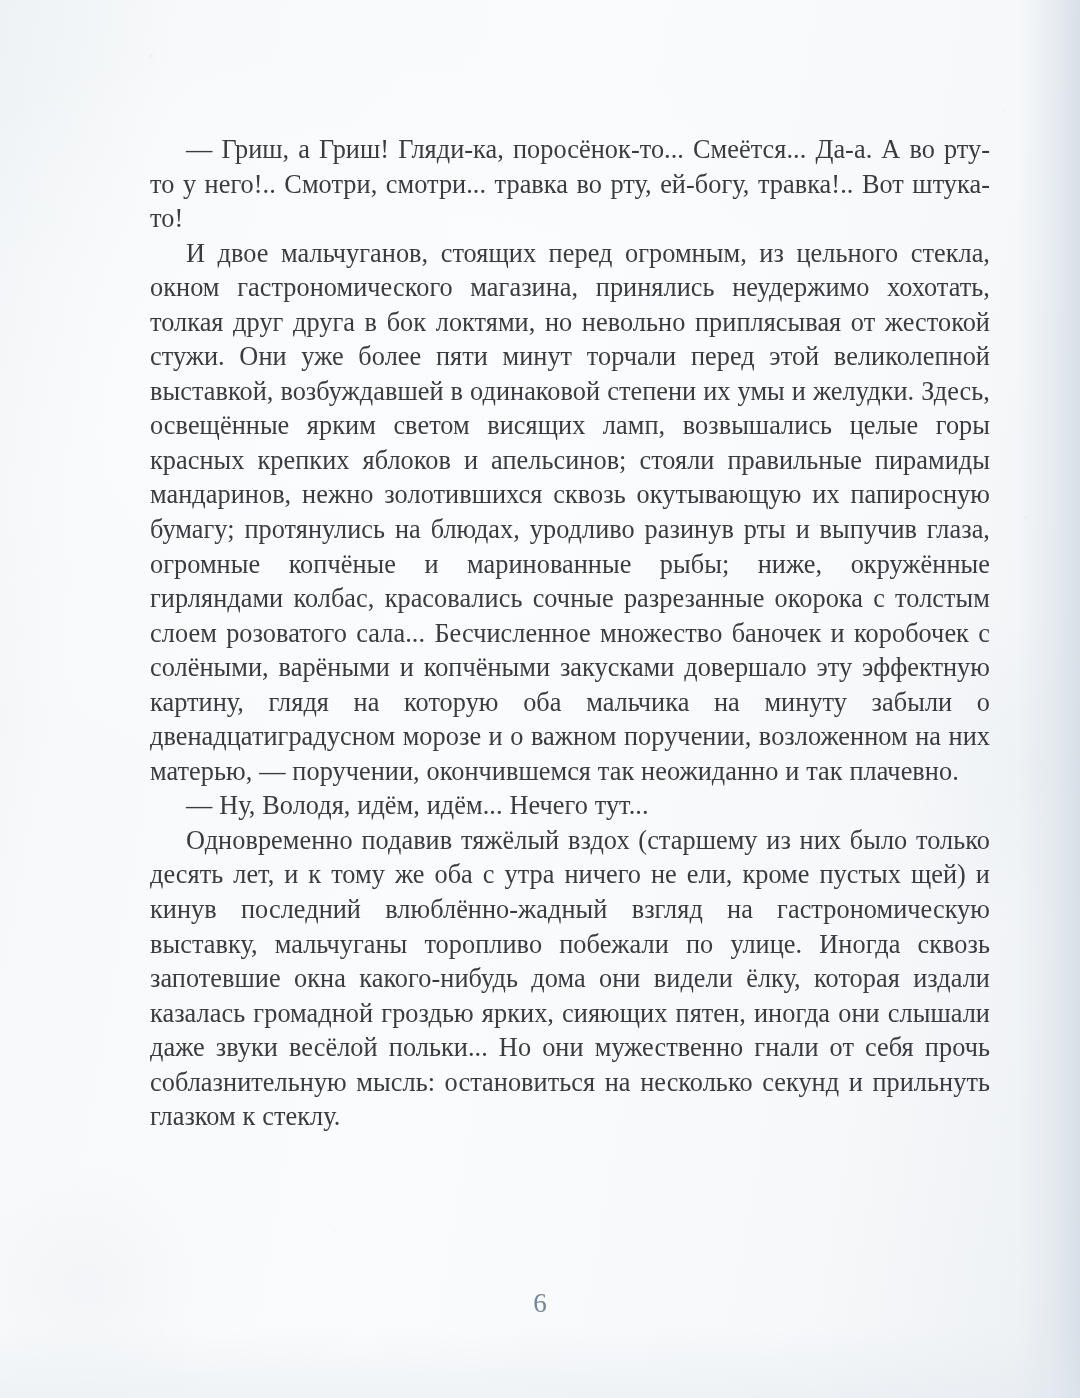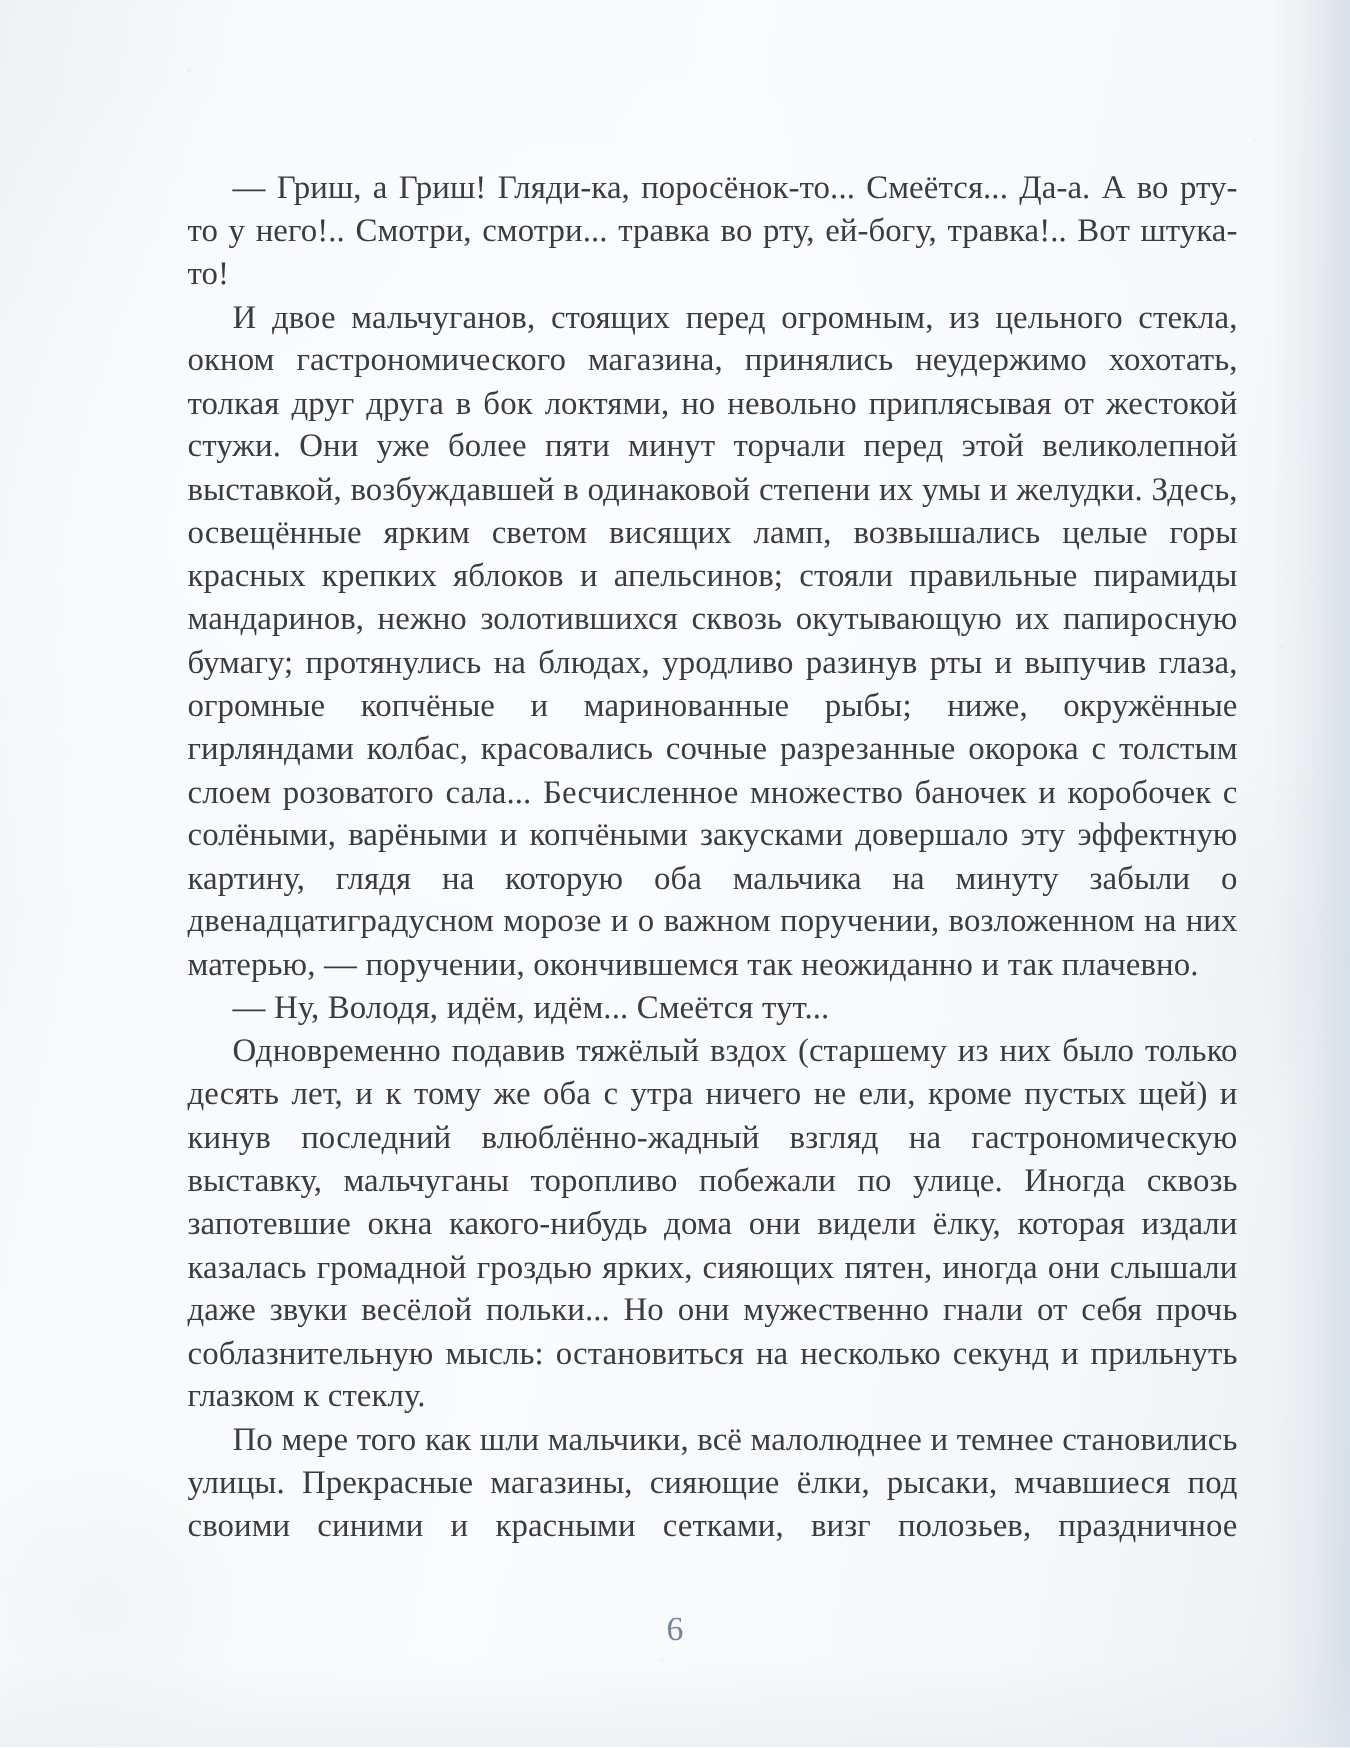--- a/index.html
+++ b/index.html
@@ -102,20 +102,19 @@
 
 <div id="page">
 
   <div id="grain"></div>
   <div id="right-edge"></div>
   <div id="bottom-edge"></div>
 
   <div id="text-block">
     <p class="para">— Гриш, а Гриш! Гляди-ка, поросёнок-то... Смеётся... Да-а. А во рту-то у него!.. Смотри, смотри... травка во рту, ей-богу, травка!.. Вот штука-то!</p>
     <p class="para">И двое мальчуганов, стоящих перед огромным, из цельного стекла, окном гастрономического магазина, принялись неудержимо хохотать, толкая друг друга в бок локтями, но невольно приплясывая от жестокой стужи. Они уже более пяти минут торчали перед этой великолепной выставкой, возбуждавшей в одинаковой степени их умы и желудки. Здесь, освещённые ярким светом висящих ламп, возвышались целые горы красных крепких яблоков и апельсинов; стояли правильные пирамиды мандаринов, нежно золотившихся сквозь окутывающую их папиросную бумагу; протянулись на блюдах, уродливо разинув рты и выпучив глаза, огромные копчёные и маринованные рыбы; ниже, окружённые гирляндами колбас, красовались сочные разрезанные окорока с толстым слоем розоватого сала... Бесчисленное множество баночек и коробочек с солёными, варёными и копчёными закусками довершало эту эффектную картину, глядя на которую оба мальчика на минуту забыли о двенадцатиградусном морозе и о важном поручении, возложенном на них матерью, — поручении, окончившемся так неожиданно и так плачевно.</p>
-    <p class="para">— Ну, Володя, идём, идём... Смеётся тут...</p>
+    <p class="para">— Ну, Володя, идём, идём... Нечего тут...</p>
     <p class="para">Одновременно подавив тяжёлый вздох (старшему из них было только десять лет, и к тому же оба с утра ничего не ели, кроме пустых щей) и кинув последний влюблённо-жадный взгляд на гастрономическую выставку, мальчуганы торопливо побежали по улице. Иногда сквозь запотевшие окна какого-нибудь дома они видели ёлку, которая издали казалась громадной гроздью ярких, сияющих пятен, иногда они слышали даже звуки весёлой польки... Но они мужественно гнали от себя прочь соблазнительную мысль: остановиться на несколько секунд и прильнуть глазком к стеклу.</p>
-    <p class="para continues">По мере того как шли мальчики, всё малолюднее и темнее становились улицы. Прекрасные магазины, сияющие ёлки, рысаки, мчавшиеся под своими синими и красными сетками, визг полозьев, праздничное</p>
   </div>
 
   <div id="folio">6</div>
 
 </div>
 
 </body></html>

